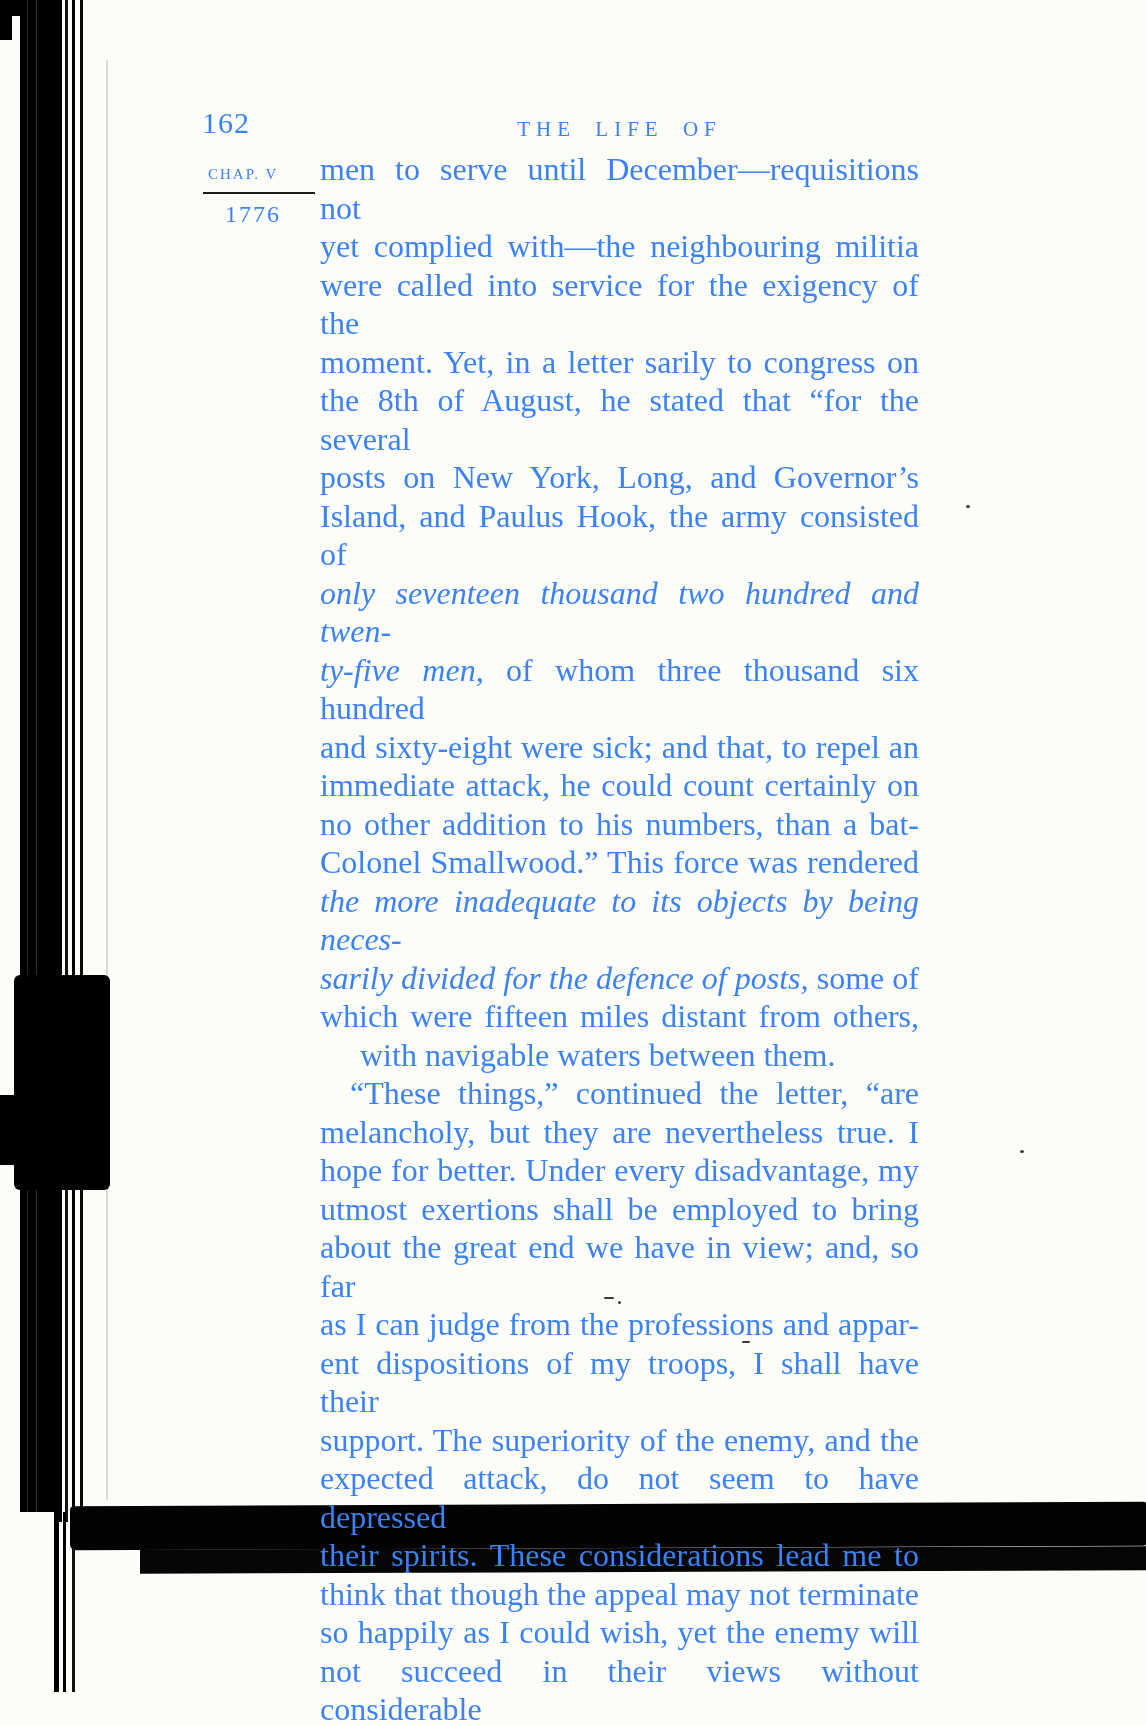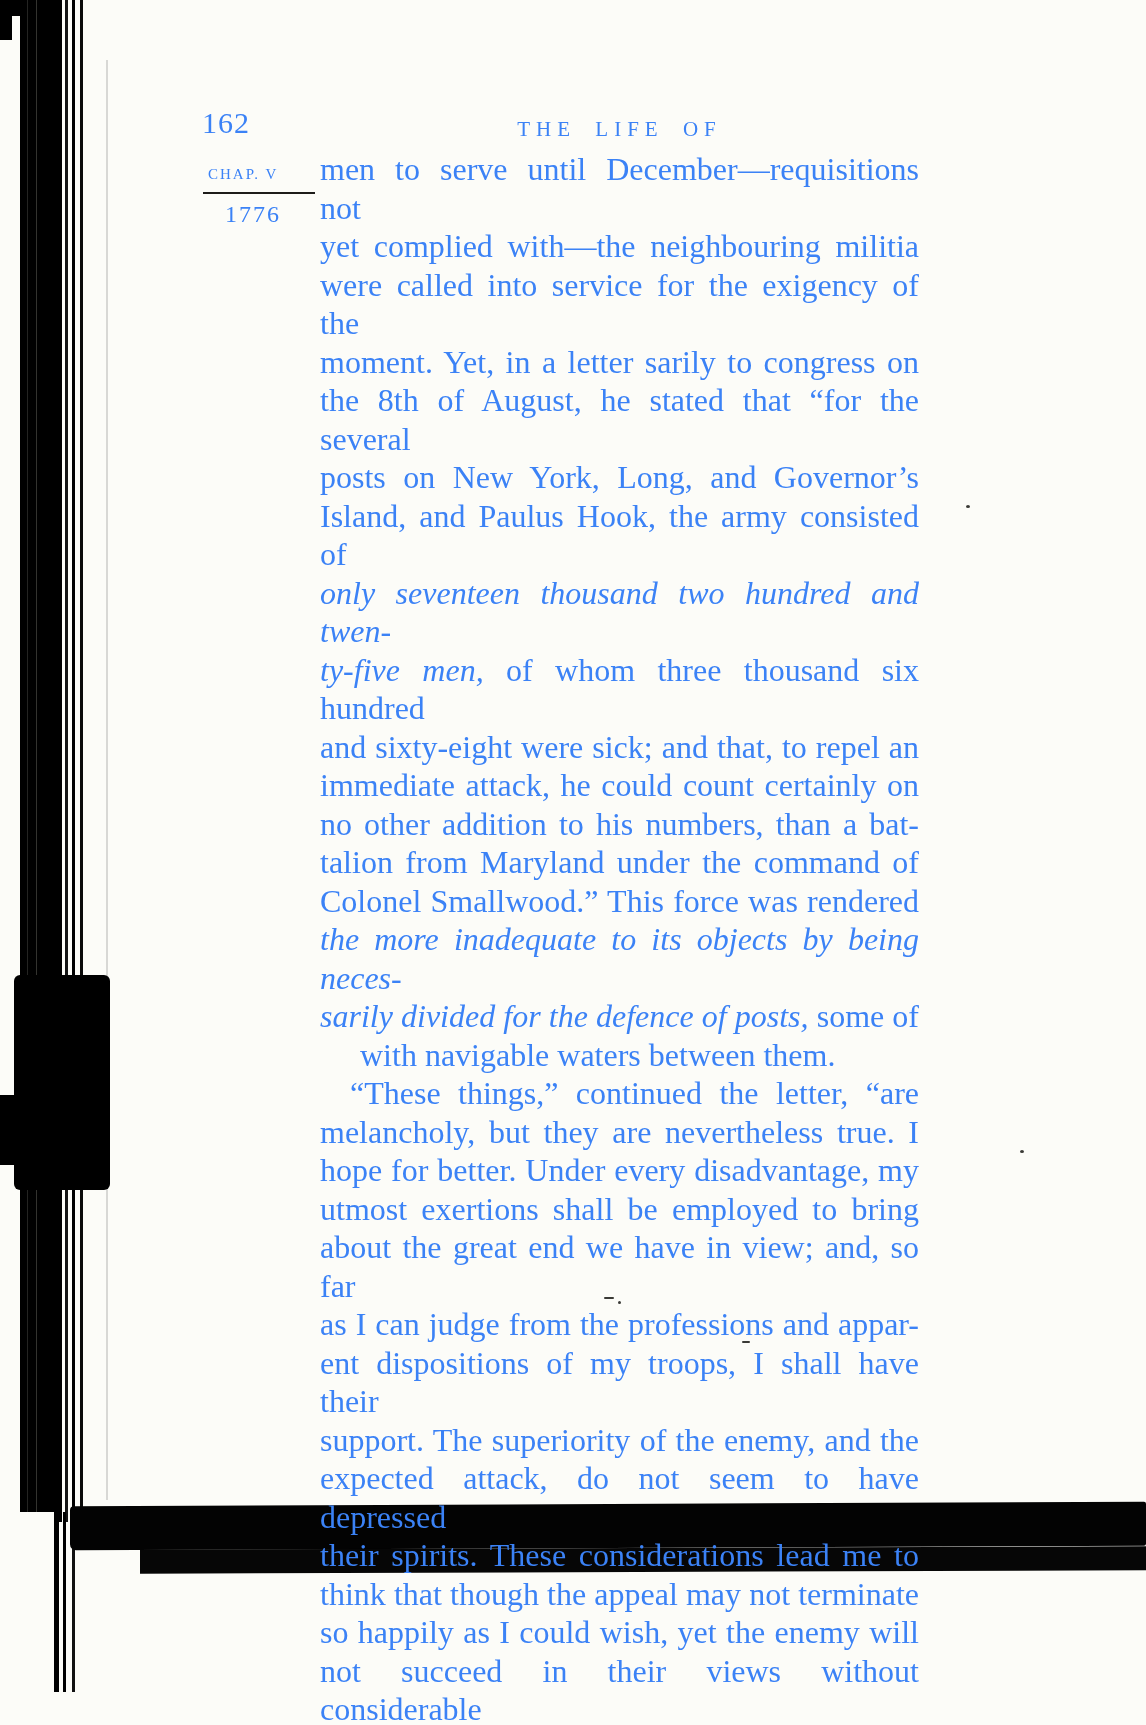--- a/index.html
+++ b/index.html
@@ -112,24 +112,24 @@
       <div class="line"><span>were called into service for the exigency of the</span></div>
       <div class="line"><span>moment. Yet, in a letter sarily to congress on</span></div>
       <div class="line"><span>the 8th of August, he stated that “for the several</span></div>
       <div class="line"><span>posts on New York, Long, and Governor’s</span></div>
       <div class="line"><span>Island, and Paulus Hook, the army consisted of</span></div>
       <div class="line"><span class="it">only seventeen thousand two hundred and twen-</span></div>
       <div class="line"><span class="it">ty-five men,</span><span> of whom three thousand six hundred</span></div>
       <div class="line"><span>and sixty-eight were sick; and that, to repel an</span></div>
       <div class="line"><span>immediate attack, he could count certainly on</span></div>
       <div class="line"><span>no other addition to his numbers, than a bat-</span></div>
-      <div class="line"><span>talion from Maryland under the command of</span></div>
       <div class="line"><span>Colonel Smallwood.” This force was rendered</span></div>
       <div class="line"><span class="it">the more inadequate to its objects by being neces-</span></div>
       <div class="line"><span class="it">sarily divided for the defence of posts,</span><span> some of</span></div>
+      <div class="line"><span>which were fifteen miles distant from others,</span></div>
       <div class="line nojust"><span>with navigable waters between them.</span></div>
       <div class="line indent"><span>“These things,” continued the letter, “are</span></div>
       <div class="line"><span>melancholy, but they are nevertheless true. I</span></div>
       <div class="line"><span>hope for better. Under every disadvantage, my</span></div>
       <div class="line"><span>utmost exertions shall be employed to bring</span></div>
       <div class="line"><span>about the great end we have in view; and, so far</span></div>
       <div class="line"><span>as I can judge from the professions and appar-</span></div>
       <div class="line"><span>ent dispositions of my troops, I shall have their</span></div>
       <div class="line"><span>support. The superiority of the enemy, and the</span></div>
       <div class="line"><span>expected attack, do not seem to have depressed</span></div>

